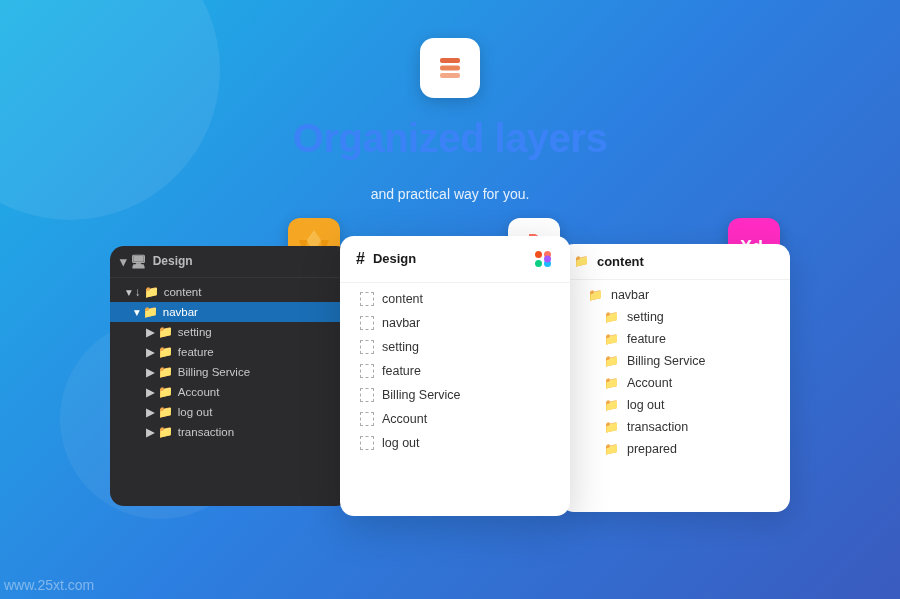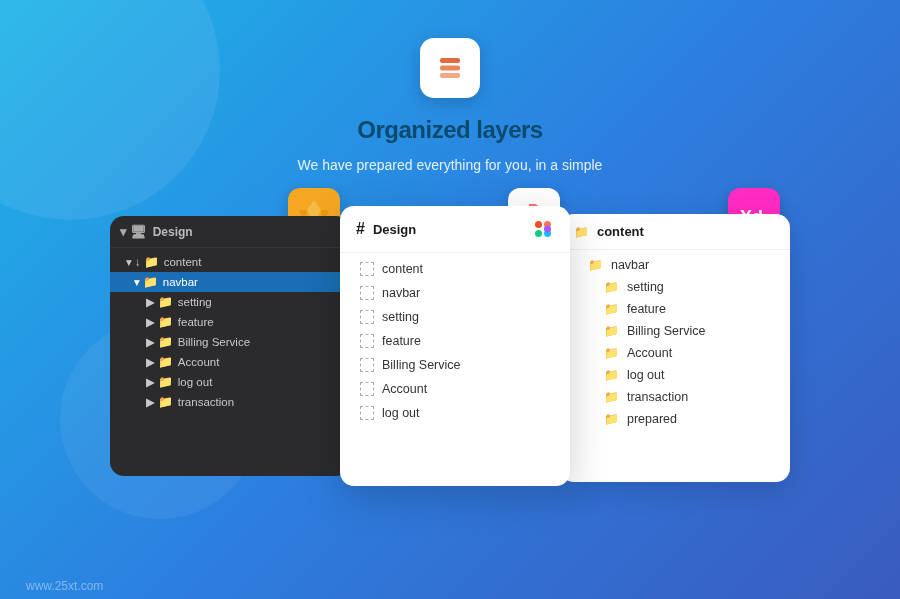--- a/index.html
+++ b/index.html
@@ -52,25 +52,25 @@
       justify-content: center;
       box-shadow: 0 4px 16px rgba(0,0,0,0.18);
     }
 
     .app-icon svg {
       width: 36px;
       height: 36px;
     }
 
     .header h1 {
-      color: #0c4a6e;
-      font-size: 24px;
+      color: #3b82f6;
+      font-size: 40px;
       font-weight: 700;
       letter-spacing: -0.5px;
-      margin-bottom: 10px;
+      margin-bottom: 0;
     }
 
     .header p {
       color: rgba(255,255,255,0.88);
       font-size: 14px;
       line-height: 1.6;
     }
 
     
     .panels {
@@ -263,21 +263,22 @@
   <div class="app-icon">
 
     <svg viewBox="0 0 36 36" fill="none" xmlns="http://www.w3.org/2000/svg">
       <rect x="8" y="8" width="20" height="5" rx="2" fill="#e05a2b" opacity="0.9"></rect>
       <rect x="8" y="15.5" width="20" height="5" rx="2" fill="#e8703a" opacity="0.85"></rect>
       <rect x="8" y="23" width="20" height="5" rx="2" fill="#f0926a" opacity="0.8"></rect>
     </svg>
   </div>
   <h1>Organized layers</h1>
   <p>
-    <span>We have prepared everything for you, in a simple</span><br>
+    <br>
+    <span>and practical way for you.</span>
   </p>
 </div>
 
 <div class="panels">
 
   <div class="panel-wrapper">
     <div class="app-badge" style="background:#f5a623; right:10px;">
 
       <svg width="34" height="34" viewBox="0 0 34 34">
         <polygon points="17,3 32,13 26,28 8,28 2,13" fill="#f5a623"></polygon>
@@ -453,13 +454,13 @@
         <div class="xd-item indent-2">
           <span class="xd-folder">📁</span>
           <span>prepared</span>
         </div>
       </div>
     </div>
   </div>
 
 </div>
 
-<div style="position:absolute; bottom:6px; left:26px; font-size:12px; color:rgba(255,255,255,0.4);">www.25xt.com</div>
+<div style="position:absolute; bottom:6px; left:4px; font-size:14px; color:rgba(255,255,255,0.4);">www.25xt.com</div>
 
 </body></html>

